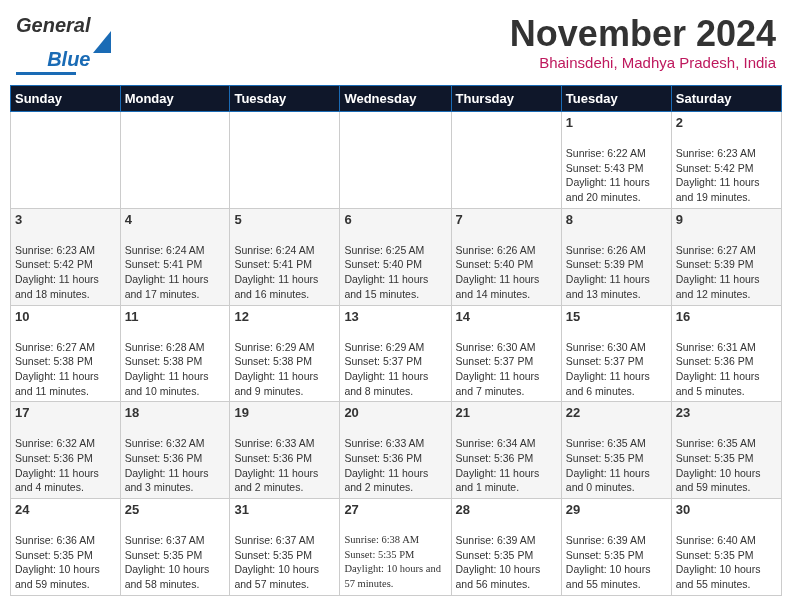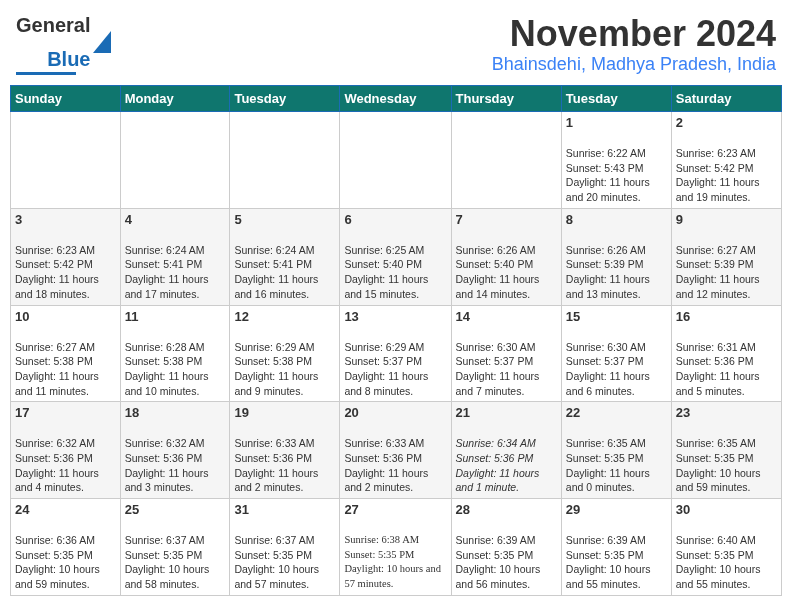--- a/index.html
+++ b/index.html
@@ -31,30 +31,30 @@
     .title-area {
       text-align: right;
     }
     .month-title {
       font-size: 36px;
       font-weight: bold;
       color: #333;
       line-height: 1.1;
     }
     .subtitle {
-      font-size: 18px;
-      color: #3b82f6;
+      font-size: 15px;
+      color: #be185d;
     }
     .calendar {
       width: 100%;
       border-collapse: collapse;
       font-size: 11px;
     }
     .calendar thead tr th {
-      background: #0f766e;
+      background: #0f172a;
       color: #fff;
       padding: 5px 4px;
       text-align: left;
       font-size: 13px;
       font-weight: bold;
       border: 1px solid #1a6bb5;
     }
     .calendar tbody tr td {
       border: 1px solid #ccc;
       vertical-align: top;
@@ -82,21 +82,21 @@
     .empty-cell {
       background: #fff;
     }
   </style>
 </head>
 <body>
 
 <div class="header-area">
   <div class="logo">
     <div style="display:flex;align-items:center;">
-      <div style="display:flex;flex-direction:column;align-items:flex-end;">
+      <div style="display:flex;flex-direction:column;align-items:flex-end;font-style:italic;">
         <span style="font-size:20px;font-weight:bold;color:#333;line-height:1.1;">General</span>
         <span style="font-size:20px;font-weight:bold;color:#1a6bb5;line-height:1.1;margin-top:12px;">Blue</span>
       </div>
       <div style="margin-left:3px;display:flex;flex-direction:column;align-items:center;justify-content:center;">
         <svg width="18" height="22" viewBox="0 0 18 22">
           <polygon points="0,22 18,0 18,22" fill="#1a6bb5"></polygon>
         </svg>
       </div>
     </div>
     <div class="logo-line"></div>
@@ -247,21 +247,21 @@
 Daylight: 11 hours and 2 minutes.</div>
         </td>
         <td>
           <span class="day-number">20</span>
           <div class="day-info" style="white-space: pre-line;">Sunrise: 6:33 AM
 Sunset: 5:36 PM
 Daylight: 11 hours and 2 minutes.</div>
         </td>
         <td>
           <span class="day-number">21</span>
-          <div class="day-info" style="white-space: pre-line; font-style: italic;">Sunrise: 6:34 AM
+          <div class="day-info" style="white-space: pre-line;">Sunrise: 6:34 AM
 Sunset: 5:36 PM
 Daylight: 11 hours and 1 minute.</div>
         </td>
         <td>
           <span class="day-number">22</span>
           <div class="day-info" style="white-space: pre-line;">Sunrise: 6:35 AM
 Sunset: 5:35 PM
 Daylight: 11 hours and 0 minutes.</div>
         </td>
         <td>

